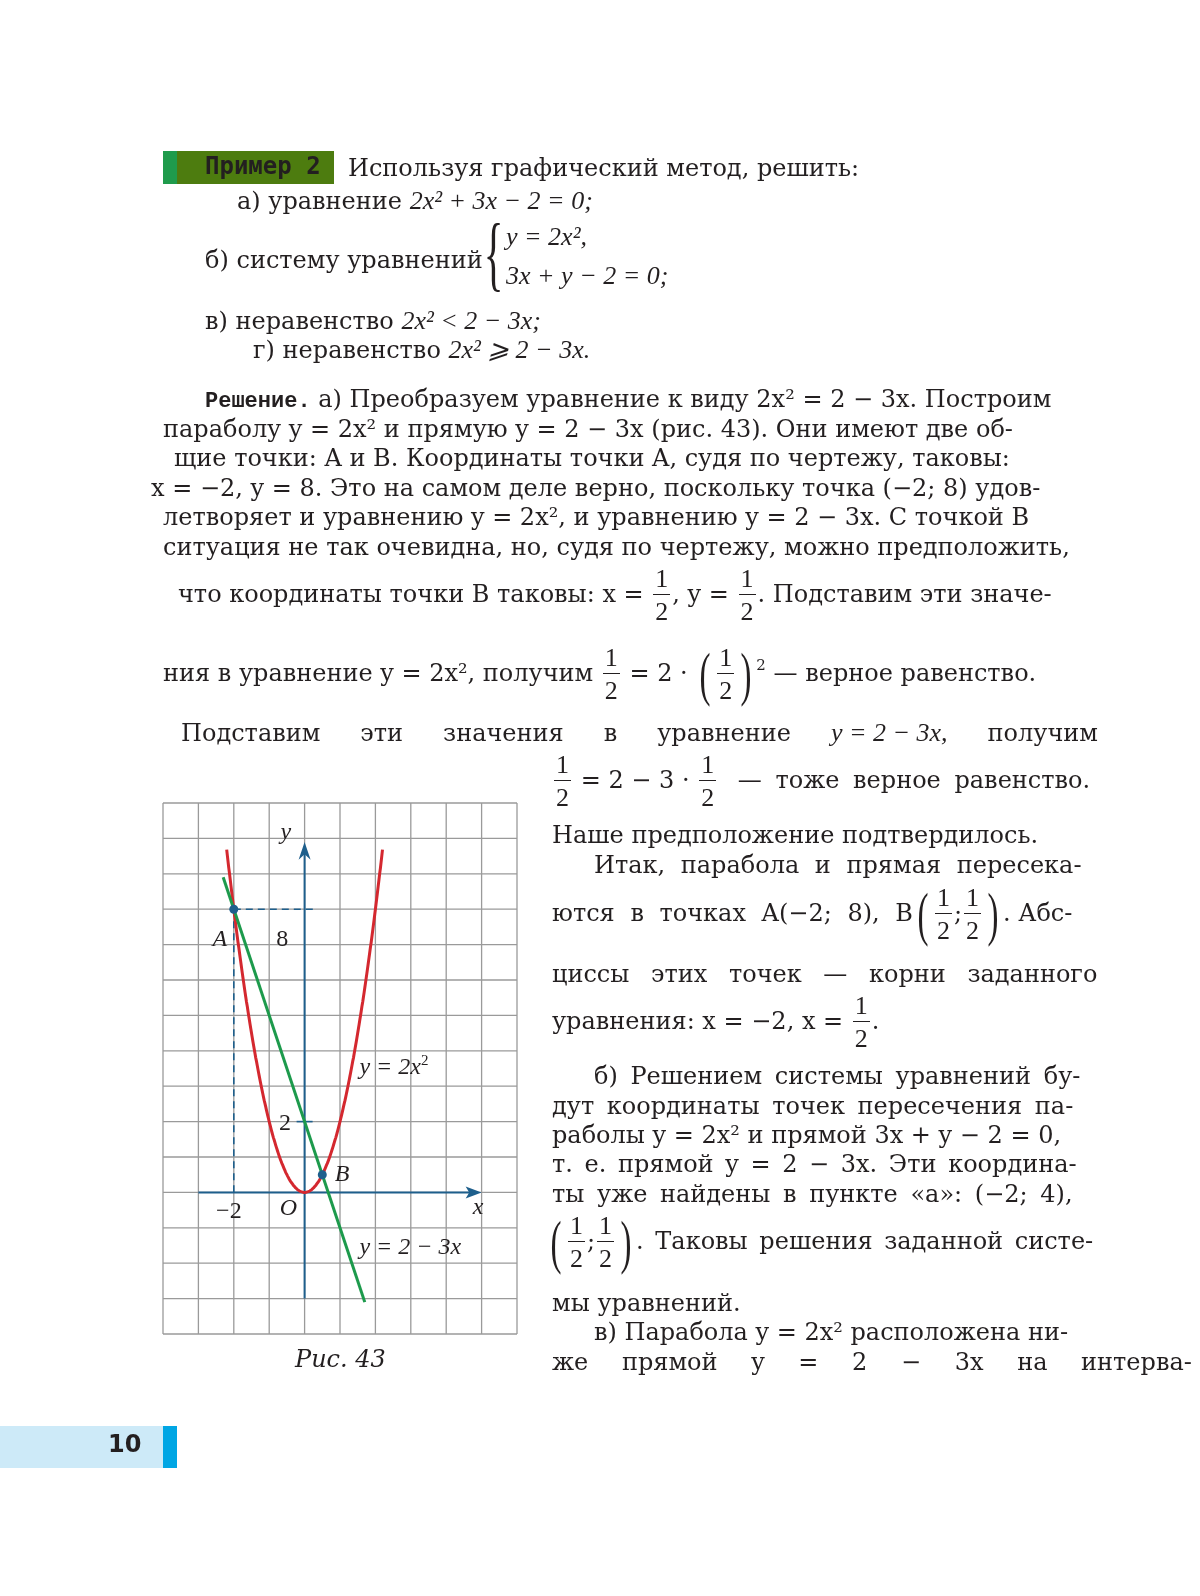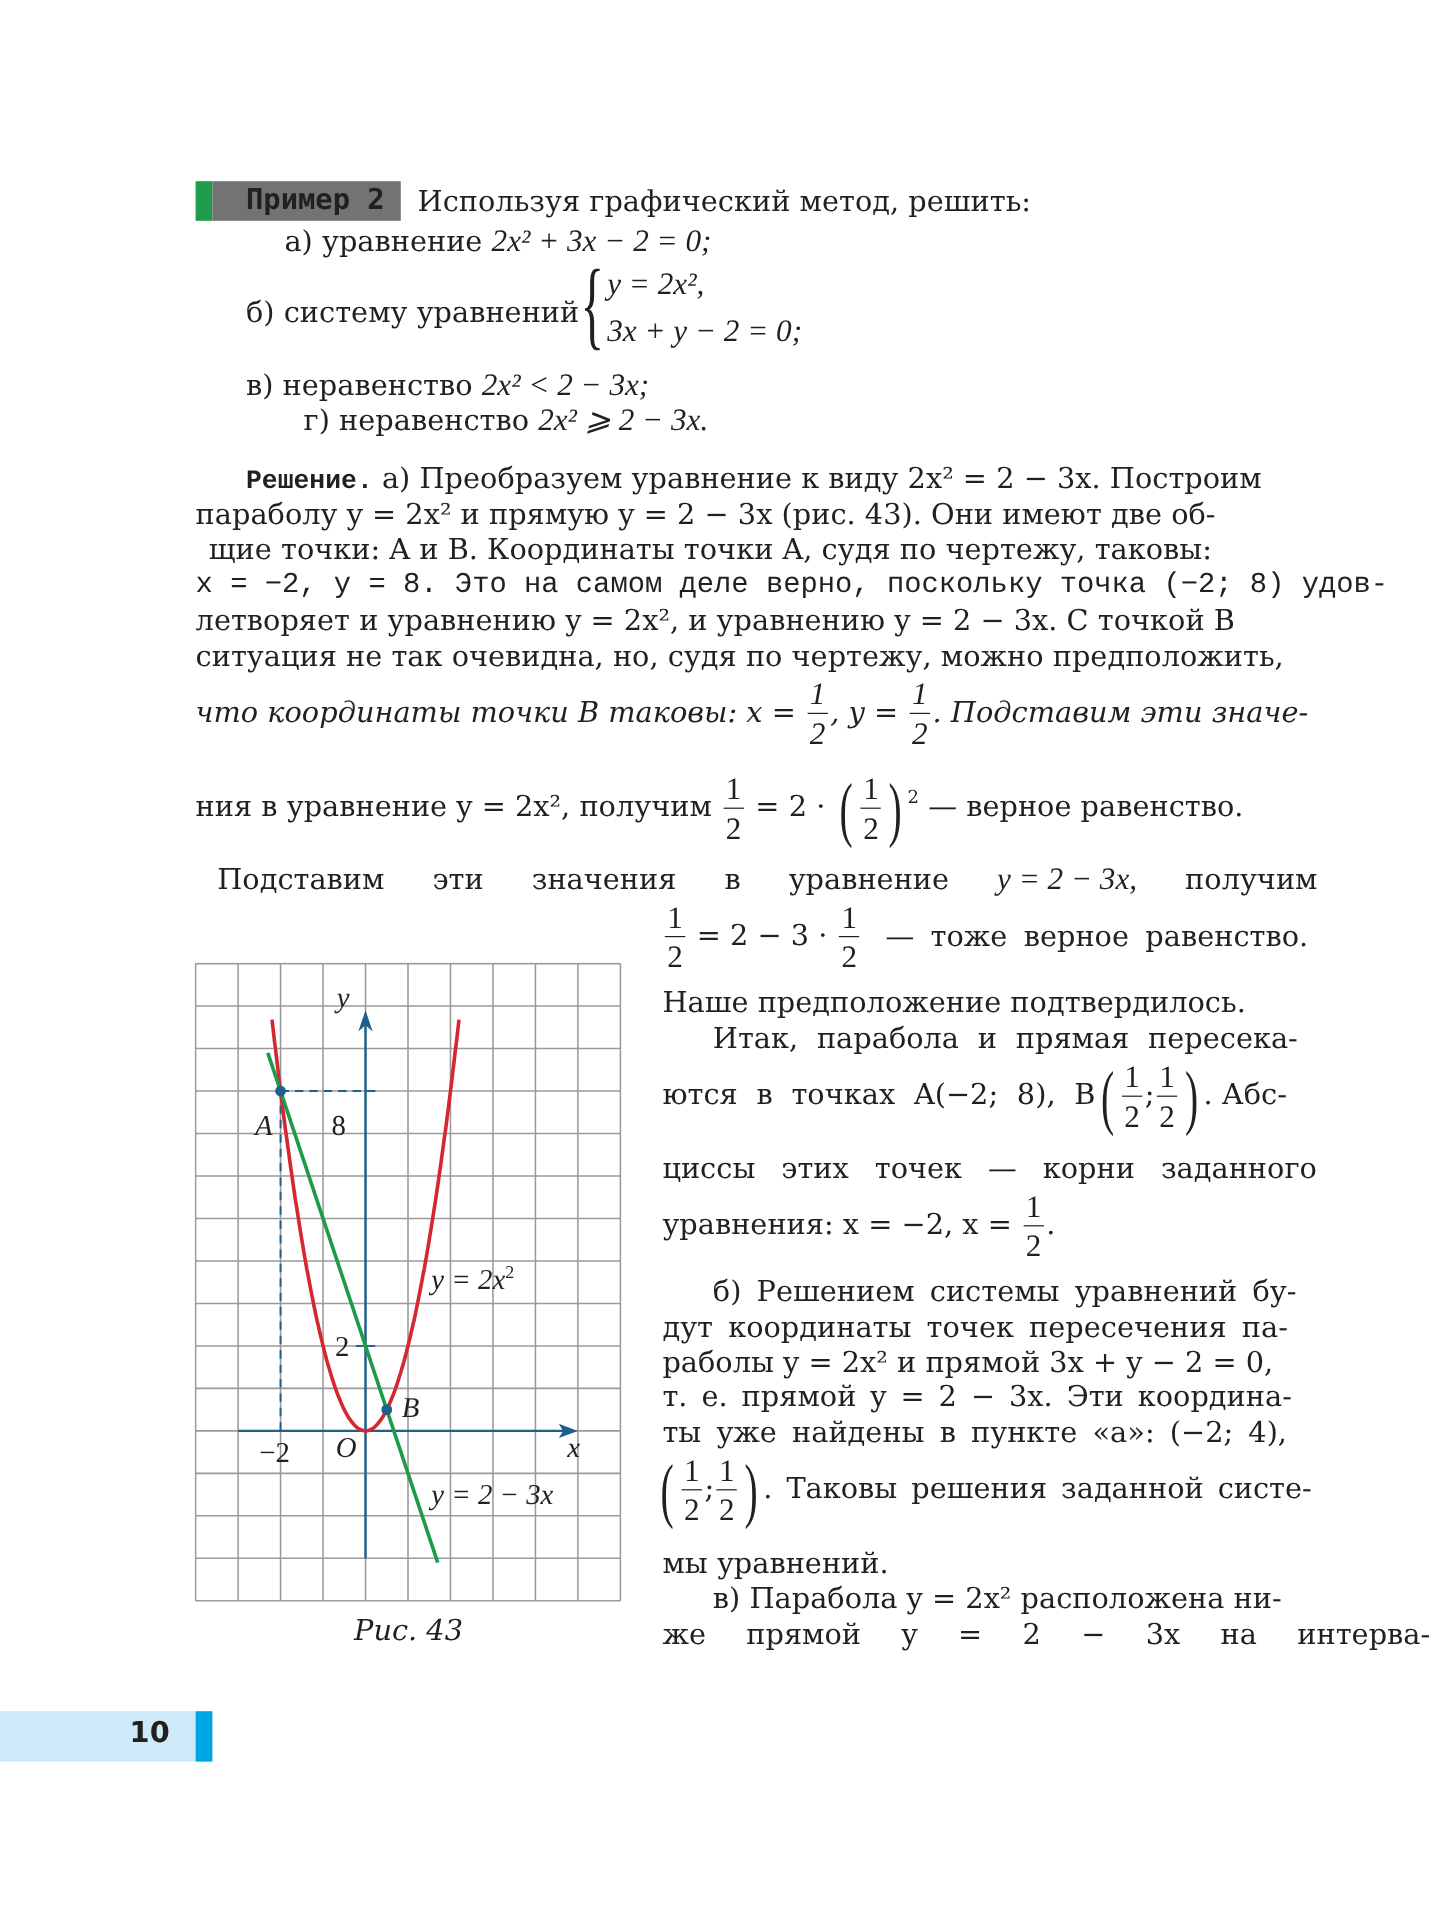--- a/index.html
+++ b/index.html
@@ -10,21 +10,21 @@
   .m{font-family:"Liberation Serif","DejaVu Serif",serif;font-style:italic;font-size:26px;}
   sup{font-size:15px;vertical-align:11px;line-height:0;}
   .frac{display:inline-block;vertical-align:middle;text-align:center;margin:0 2px;
         font-family:"Liberation Serif","DejaVu Serif",serif;font-size:26px;line-height:26px;}
   .frac .num{display:block;border-bottom:1.5px solid #231f20;padding:0 2px 2px;}
   .frac .den{display:block;padding-top:4px;}
   .paren{font-family:"Liberation Serif",serif;font-size:60px;font-weight:200;vertical-align:middle;line-height:60px;transform:scaleX(0.55);display:inline-block;}
   .justify{display:flex;justify-content:space-between;}
   
   #ex-bar{left:163px;top:151px;width:14px;height:33px;background:#1f9b4c;}
-  #ex-label{left:177px;top:151px;width:157px;height:33px;background:#737373;}
+  #ex-label{left:177px;top:151px;width:157px;height:33px;background:#4d7c0f;}
   #ex-label span{position:absolute;left:28px;top:1px;font-family:"DejaVu Sans Mono","Liberation Mono",monospace;font-weight:bold;font-size:24px;color:#231f20;}
   .brace{font-family:"Liberation Serif",serif;font-size:82px;font-weight:100;line-height:82px;transform:scaleX(0.5);}
   #page-tab{left:0;top:1426px;width:163px;height:42px;background:#cdeaf8;}
   #page-accent{left:163px;top:1426px;width:14px;height:42px;background:#00a6e4;}
   #page-num{left:108px;top:1430px;font-family:"DejaVu Sans","Liberation Sans",sans-serif;font-weight:bold;font-size:24px;color:#231f20;}
   #fig-caption{left:295px;top:1345px;font-style:italic;font-size:24px;}
   svg text{font-family:"Liberation Serif","DejaVu Serif",serif;}
 </style>
 </head>
 <body>
@@ -53,25 +53,25 @@
   <span>г) неравенство</span>
   <span class="m">2x² ⩾ 2 − 3x.</span>
 </div>
 
 <div class="abs t" style="left:205px;top:384px;width:875px;">
   <b style="font-family:Liberation Mono, monospace;font-size:22px;">Решение.</b>
   <span>а) Преобразуем уравнение к виду 2x² = 2 − 3x. Построим</span>
 </div>
 <div class="abs t" style="left:163px;top:414px;">параболу y = 2x² и прямую y = 2 − 3x (рис. 43). Они имеют две об-</div>
 <div class="abs t" style="left:174px;top:443px;text-align:right;">щие точки: A и B. Координаты точки A, судя по чертежу, таковы:</div>
-<div class="abs t" style="left:163px;top:473px;font-family:Liberation Mono, monospace;">x = −2, y = 8. Это на самом деле верно, поскольку точка (−2; 8) удов-</div>
+<div class="abs t" style="left:151px;top:473px;">x = −2, y = 8. Это на самом деле верно, поскольку точка (−2; 8) удов-</div>
 <div class="abs t" style="left:163px;top:502px;">летворяет и уравнению y = 2x², и уравнению y = 2 − 3x. С точкой B</div>
 <div class="abs t" style="left:163px;top:532px;">ситуация не так очевидна, но, судя по чертежу, можно предположить,</div>
 
-<div class="abs t" style="left:163px;top:566px;font-style:italic;">
+<div class="abs t" style="left:178px;top:566px;">
   <span>что координаты точки B таковы: x =</span>
   <span class="frac"><span class="num">1</span><span class="den">2</span></span><span>, y =</span>
   <span class="frac"><span class="num">1</span><span class="den">2</span></span><span>. Подставим эти значе-</span>
 </div>
 
 <div class="abs t" style="left:163px;top:644px;">
   <span>ния в уравнение y = 2x², получим</span>
   <span class="frac"><span class="num">1</span><span class="den">2</span></span>
   <span>= 2 ·</span>
   <span class="paren">(</span><span class="frac"><span class="num">1</span><span class="den">2</span></span><span class="paren">)</span><sup>2</sup>

